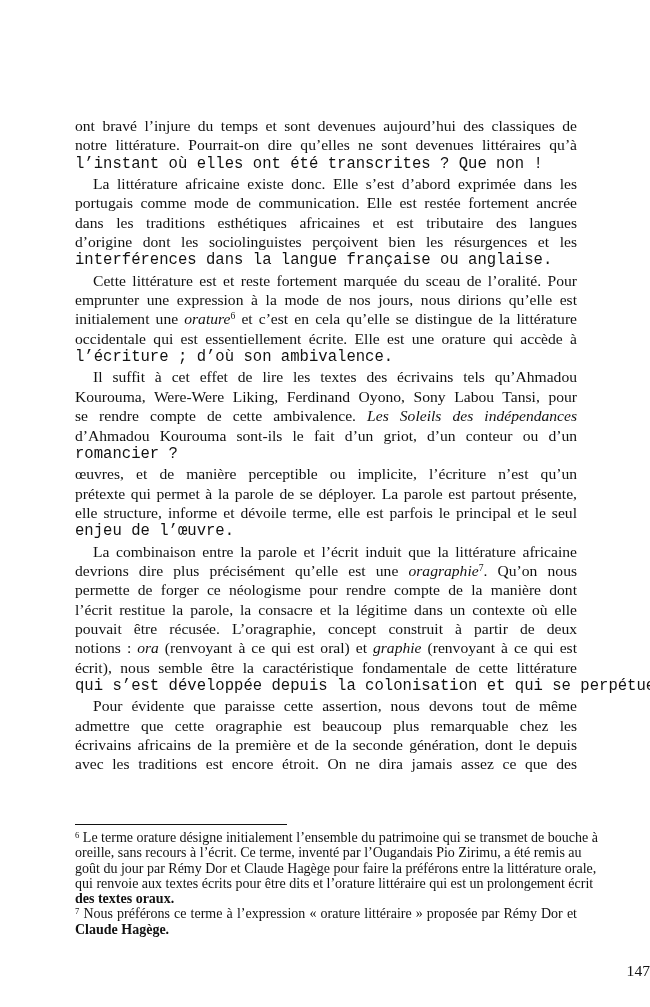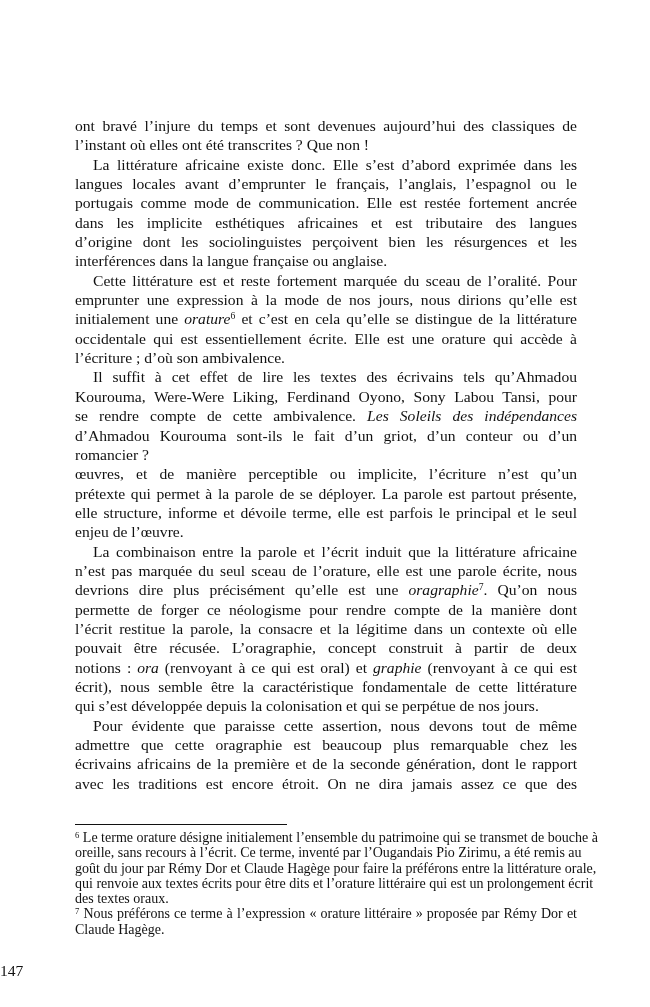--- a/index.html
+++ b/index.html
@@ -9,81 +9,80 @@
     font-family: "Liberation Serif", "DejaVu Serif", serif; color: #111111; margin-top: 24px;
   }
   .body-text {
     position: absolute; left: 75px; top: 92px; width: 502px;
     font-size: 15.6px; line-height: 19.35px;
   }
   .line {
     display: block; white-space: nowrap; height: 19.35px;
     text-align: justify; text-align-last: justify;
   }
-  .line.last { text-align: left; text-align-last: left; }
+  .line.last { text-align: left; text-align-last: left; font-family: Liberation Mono, monospace; }
   .line.indent { padding-left: 18px; }
   .line i { font-style: italic; }
   .line sup, .fn-line sup { font-size: 0.62em; vertical-align: 0.5em; line-height: 0; }
   .rule {
     position: absolute; left: 75px; top: 800px; width: 212px; height: 0;
     border-top: 1.2px solid #111111;
   }
   .footnotes {
     position: absolute; left: 75px; top: 806px; width: 502px;
     font-size: 14px; line-height: 15.3px;
   }
   .fn-line {
     display: block; white-space: nowrap; height: 15.3px;
     text-align: justify; text-align-last: justify;
   }
-  .fn-line.last { text-align: right; text-align-last: left; }
+  .fn-line.last { text-align: right; text-align-last: left; font-weight: bold; }
   .page-number {
-    position: absolute; left: 0; width: 650px; top: 937px; text-align: left;
+    position: absolute; left: 0; width: 650px; top: 937px; text-align: right;
     font-size: 15.6px; line-height: 19px;
   }
 </style>
 </head>
 <body>
 
 <div class="page">
   <div class="body-text" id="body-text">
       <span class="line"><span>ont bravé l’injure du temps et sont devenues aujourd’hui des classiques de</span></span>
+      <span class="line"><span>notre littérature. Pourrait-on dire qu’elles ne sont devenues littéraires qu’à</span></span>
       <span class="line last"><span>l’instant où elles ont été transcrites ? Que non !</span></span>
       <span class="line indent"><span>La littérature africaine existe donc. Elle s’est d’abord exprimée dans les</span></span>
-      <span class="line"><span>langues locales avant d’emprunter le français, l’anglais, l’espagnol ou le</span></span>
       <span class="line"><span>portugais comme mode de communication. Elle est restée fortement ancrée</span></span>
-      <span class="line"><span>dans les implicite esthétiques africaines et est tributaire des langues</span></span>
+      <span class="line"><span>dans les traditions esthétiques africaines et est tributaire des langues</span></span>
       <span class="line"><span>d’origine dont les sociolinguistes perçoivent bien les résurgences et les</span></span>
       <span class="line last"><span>interférences dans la langue française ou anglaise.</span></span>
       <span class="line indent"><span>Cette littérature est et reste fortement marquée du sceau de l’oralité. Pour</span></span>
       <span class="line"><span>emprunter une expression à la mode de nos jours, nous dirions qu’elle est</span></span>
       <span class="line"><span>initialement une </span><i>orature</i><sup>6</sup><span> et c’est en cela qu’elle se distingue de la littérature</span></span>
       <span class="line"><span>occidentale qui est essentiellement écrite. Elle est une orature qui accède à</span></span>
       <span class="line last"><span>l’écriture ; d’où son ambivalence.</span></span>
       <span class="line indent"><span>Il suffit à cet effet de lire les textes des écrivains tels qu’Ahmadou</span></span>
       <span class="line"><span>Kourouma, Were-Were Liking, Ferdinand Oyono, Sony Labou Tansi, pour</span></span>
       <span class="line"><span>se rendre compte de cette ambivalence. </span><i>Les Soleils des indépendances</i></span>
       <span class="line"><span>d’Ahmadou Kourouma sont-ils le fait d’un griot, d’un conteur ou d’un</span></span>
       <span class="line last"><span>romancier ?</span></span>
       <span class="line"><span>œuvres, et de manière perceptible ou implicite, l’écriture n’est qu’un</span></span>
       <span class="line"><span>prétexte qui permet à la parole de se déployer. La parole est partout présente,</span></span>
       <span class="line"><span>elle structure, informe et dévoile terme, elle est parfois le principal et le seul</span></span>
       <span class="line last"><span>enjeu de l’œuvre.</span></span>
       <span class="line indent"><span>La combinaison entre la parole et l’écrit induit que la littérature africaine</span></span>
-      <span class="line"><span>n’est pas marquée du seul sceau de l’orature, elle est une parole écrite, nous</span></span>
       <span class="line"><span>devrions dire plus précisément qu’elle est une </span><i>oragraphie</i><sup>7</sup><span>. Qu’on nous</span></span>
       <span class="line"><span>permette de forger ce néologisme pour rendre compte de la manière dont</span></span>
       <span class="line"><span>l’écrit restitue la parole, la consacre et la légitime dans un contexte où elle</span></span>
       <span class="line"><span>pouvait être récusée. L’oragraphie, concept construit à partir de deux</span></span>
       <span class="line"><span>notions : </span><i>ora</i><span> (renvoyant à ce qui est oral) et </span><i>graphie</i><span> (renvoyant à ce qui est</span></span>
       <span class="line"><span>écrit), nous semble être la caractéristique fondamentale de cette littérature</span></span>
       <span class="line last"><span>qui s’est développée depuis la colonisation et qui se perpétue de nos jours.</span></span>
       <span class="line indent"><span>Pour évidente que paraisse cette assertion, nous devons tout de même</span></span>
       <span class="line"><span>admettre que cette oragraphie est beaucoup plus remarquable chez  les</span></span>
-      <span class="line"><span>écrivains africains de la première et de la seconde génération, dont le rapport</span></span>
+      <span class="line"><span>écrivains africains de la première et de la seconde génération, dont le depuis</span></span>
       <span class="line"><span>avec les traditions est encore étroit. On ne dira jamais assez ce que des</span></span>
     </div>
   <div class="rule"></div>
   <div class="footnotes" id="footnotes">
       <span class="fn-line"><sup>6</sup><span> Le terme orature désigne initialement  l’ensemble du patrimoine qui se transmet de bouche à</span></span>
       <span class="fn-line"><span>oreille, sans recours à l’écrit. Ce terme, inventé par l’Ougandais Pio Zirimu, a été remis au</span></span>
       <span class="fn-line"><span>goût du jour par Rémy Dor et Claude Hagège pour faire la préférons entre la littérature orale,</span></span>
       <span class="fn-line"><span>qui renvoie aux textes écrits pour être dits et l’orature littéraire qui est un prolongement écrit</span></span>
       <span class="fn-line last"><span>des textes oraux.</span></span>
       <span class="fn-line"><sup>7</sup><span> Nous préférons ce terme à l’expression « orature littéraire » proposée par Rémy Dor et</span></span>

